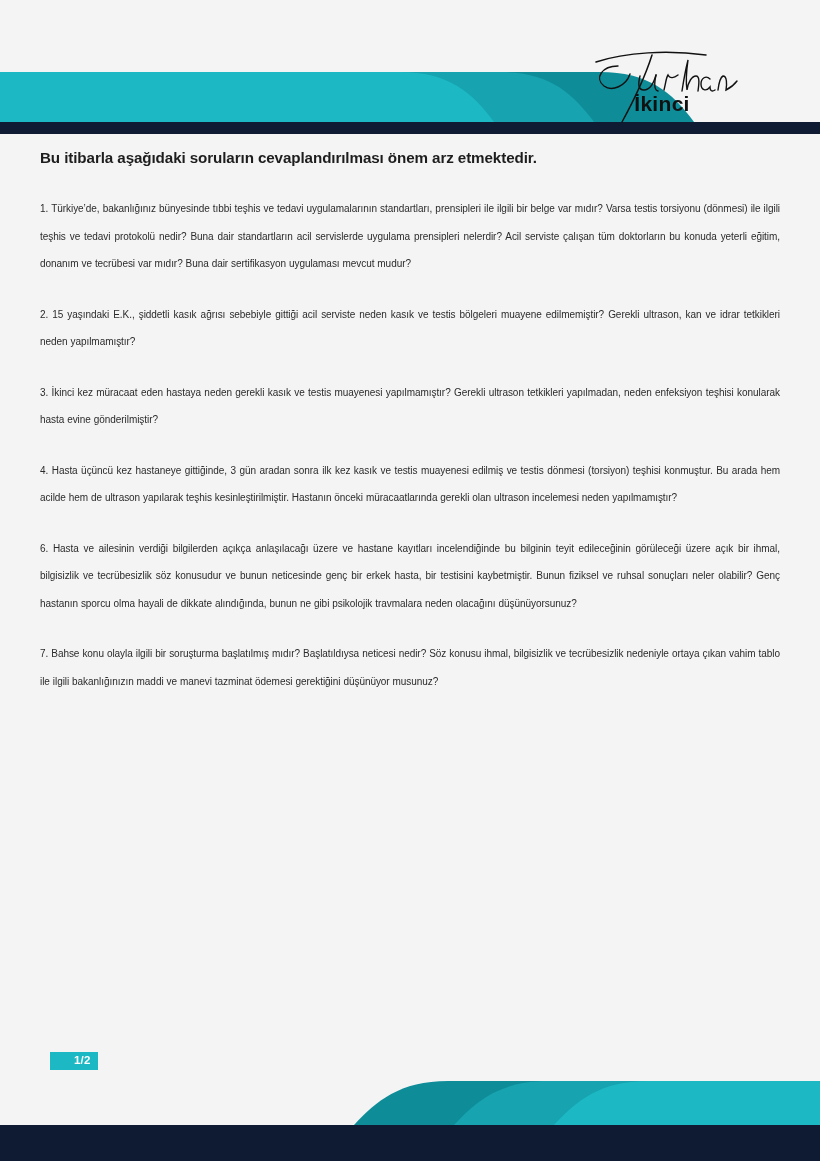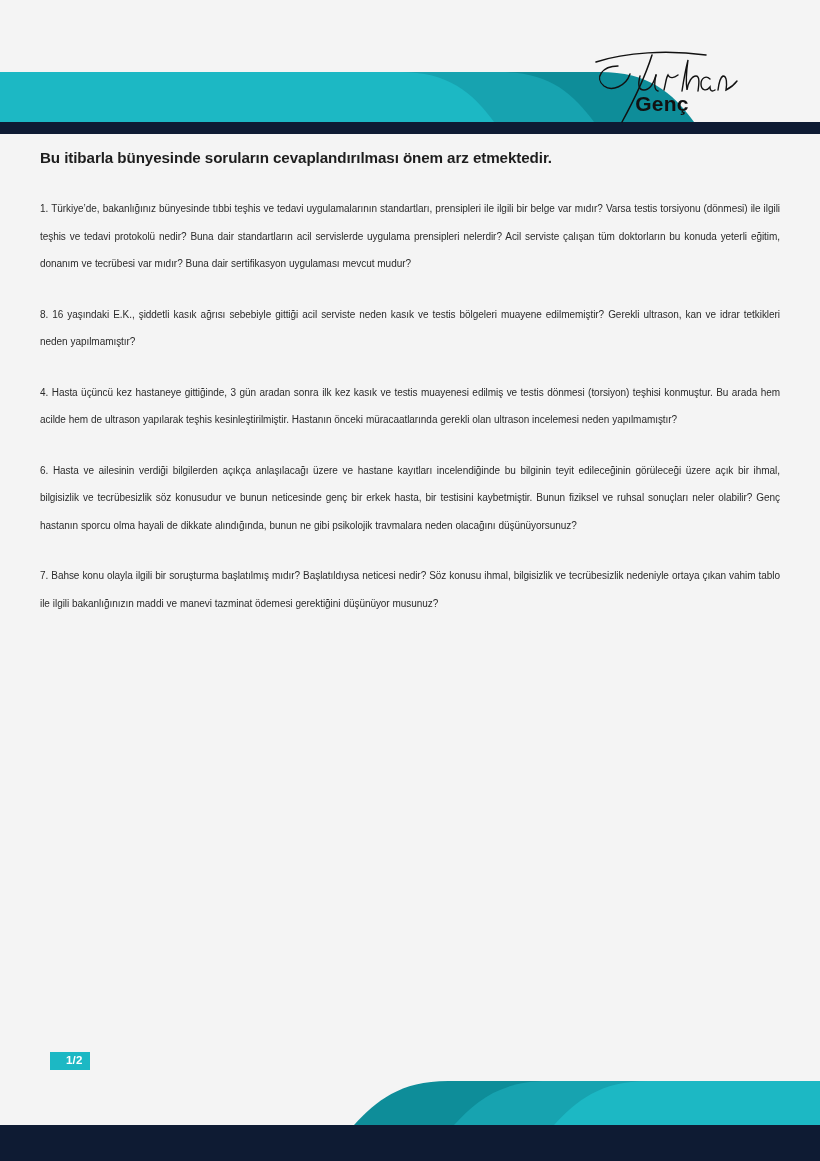--- a/index.html
+++ b/index.html
@@ -92,21 +92,21 @@
 
   
   .page-badge {
     position: absolute;
     left: 50px;
     top: 1052px;
     background: #1cb8c4;
     color: #ffffff;
     font-size: 11.5px;
     font-weight: bold;
-    padding: 3px 7px 4px 16px;
+    padding: 3px 7px 4px 24px;
     line-height: 11px;
     letter-spacing: 0.2px;
   }
 
   
   .footer {
     position: absolute;
     left: 0;
     top: 1075px;
     width: 820px;
@@ -151,29 +151,30 @@
 
           <path d="M82,46 C84,38 84,34 86,31 C88,35 92,34 96,31" stroke-width="1.4"></path>
 
           <path d="M100,47 C102,34 104,24 106,16 C104,30 104,40 105,46 C106,38 110,32 114,32 C118,32 117,40 116,47" stroke-width="1.4"></path>
 
           <path d="M128,35 C124,31 119,34 119,40 C119,46 124,48 128,43 C128,47 130,48 133,46" stroke-width="1.4"></path>
 
           <path d="M136,46 C137,38 139,33 141,32 C145,32 145,40 144,46 C148,44 152,41 155,37" stroke-width="1.4"></path>
         </g>
       </svg>
-      <span class="logo-sub" style="position:absolute; left:0; top:52px; width:160px;">Genç</span>
+      <span class="logo-sub" style="position:absolute; left:0; top:52px; width:160px;">İkinci</span>
     </div>
   </div>
 
   <div class="content">
-    <p class="doc-heading">Bu itibarla bünyesinde soruların cevaplandırılması önem arz etmektedir.</p>
+    <p class="doc-heading">Bu itibarla aşağıdaki soruların cevaplandırılması önem arz etmektedir.</p>
 
     <p class="para">1. Türkiye’de, bakanlığınız bünyesinde tıbbi teşhis ve tedavi uygulamalarının standartları, prensipleri ile ilgili bir belge var mıdır? Varsa testis torsiyonu (dönmesi) ile ilgili teşhis ve tedavi protokolü nedir? Buna dair standartların acil servislerde uygulama prensipleri nelerdir? Acil serviste çalışan tüm doktorların bu konuda yeterli eğitim, donanım ve tecrübesi var mıdır? Buna dair sertifikasyon uygulaması mevcut mudur?</p>
-    <p class="para">8. 16 yaşındaki E.K., şiddetli kasık ağrısı sebebiyle gittiği acil serviste neden kasık ve testis bölgeleri muayene edilmemiştir? Gerekli ultrason, kan ve idrar tetkikleri neden yapılmamıştır?</p>
+    <p class="para">2. 15 yaşındaki E.K., şiddetli kasık ağrısı sebebiyle gittiği acil serviste neden kasık ve testis bölgeleri muayene edilmemiştir? Gerekli ultrason, kan ve idrar tetkikleri neden yapılmamıştır?</p>
+    <p class="para">3. İkinci kez müracaat eden hastaya neden gerekli kasık ve testis muayenesi yapılmamıştır? Gerekli ultrason tetkikleri yapılmadan, neden enfeksiyon teşhisi konularak hasta evine gönderilmiştir?</p>
     <p class="para">4. Hasta üçüncü kez hastaneye gittiğinde, 3 gün aradan sonra ilk kez kasık ve testis muayenesi edilmiş ve testis dönmesi (torsiyon) teşhisi konmuştur. Bu arada hem acilde hem de ultrason yapılarak teşhis kesinleştirilmiştir. Hastanın önceki müracaatlarında gerekli olan ultrason incelemesi neden yapılmamıştır?</p>
     <p class="para">6. Hasta ve ailesinin verdiği bilgilerden açıkça anlaşılacağı üzere ve hastane kayıtları incelendiğinde bu bilginin teyit edileceğinin görüleceği üzere açık bir ihmal, bilgisizlik ve tecrübesizlik söz konusudur ve bunun neticesinde genç bir erkek hasta, bir testisini kaybetmiştir. Bunun fiziksel ve ruhsal sonuçları neler olabilir? Genç hastanın sporcu olma hayali de dikkate alındığında, bunun ne gibi psikolojik travmalara neden olacağını düşünüyorsunuz?</p>
     <p class="para">7. Bahse konu olayla ilgili bir soruşturma başlatılmış mıdır? Başlatıldıysa neticesi nedir? Söz konusu ihmal, bilgisizlik ve tecrübesizlik nedeniyle ortaya çıkan vahim tablo ile ilgili bakanlığınızın maddi ve manevi tazminat ödemesi gerektiğini düşünüyor musunuz?</p>
   </div>
 
   <div class="page-badge">1/2</div>
 
   <div class="footer">
     <svg class="footer-svg" width="820" height="86" viewBox="0 0 820 86">
 

